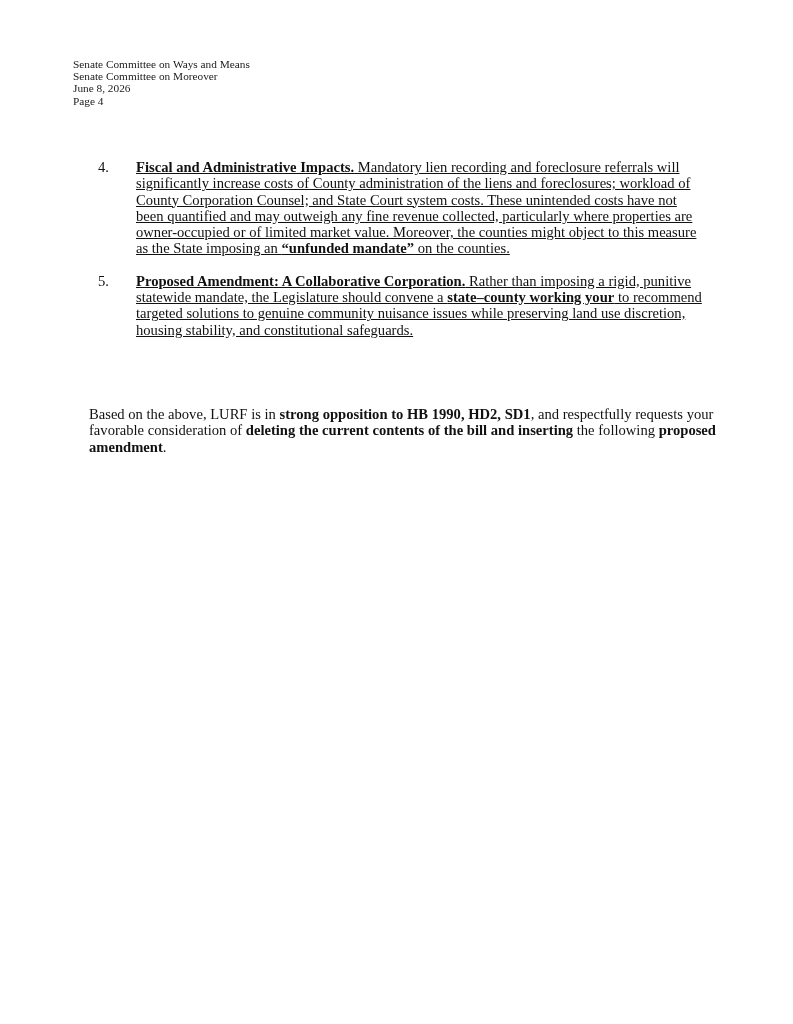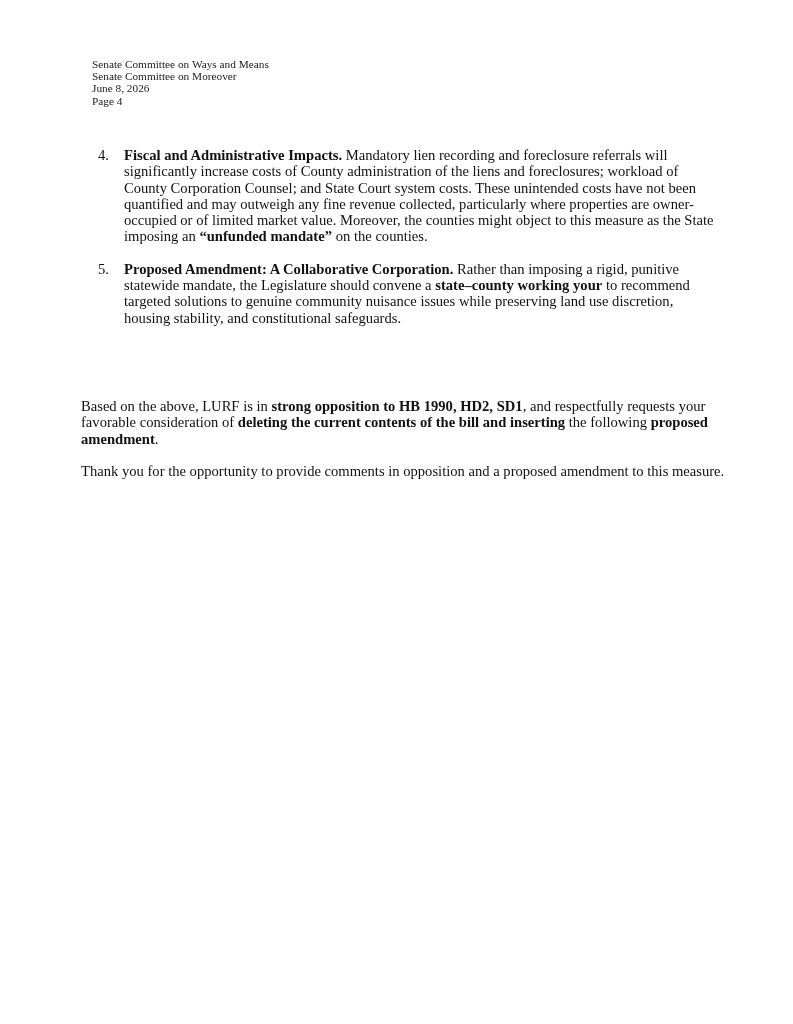--- a/index.html
+++ b/index.html
@@ -24,21 +24,21 @@
       background: #ffffff;
     }
     .header {
       position: absolute;
       left: 73px;
       top: 58px;
       font-size: 11.3px;
       line-height: 12.2px;
       color: #1a1a1a;
     }
-    .header div { white-space: nowrap; margin-left: 19px; }
+    .header div { white-space: nowrap; }
 
     .list {
       position: absolute;
       left: 98px;
       top: 143px;
       width: 620px;
       font-size: 14.6px;
       line-height: 16.3px;
     }
     .list-item {
@@ -46,31 +46,32 @@
       padding-left: 22px;
       margin-bottom: 16px;
     }
     .list-num {
       position: absolute;
       left: 0;
       top: 0;
       width: 20px;
     }
     .list-item p {
-      margin: 4px;
+      margin: 16px;
+      text-decoration: underline;
     }
     b { font-weight: bold; }
 
     .para {
       position: absolute;
       left: 73px;
       width: 645px;
       font-size: 14.6px;
       line-height: 16.3px;
-      margin: 8px;
+      margin: 16px;
     }
     .para-conclusion { top: 390px; }
     .para-thanks { top: 455px; }
   </style>
 </head>
 <body>
 
 <div class="page">
 
   <div class="header">
@@ -87,15 +88,14 @@
     </div>
 
     <div class="list-item">
       <span class="list-num">5.</span>
       <p><b>Proposed Amendment: A Collaborative Corporation.</b><span> Rather than imposing a rigid, punitive statewide mandate, the Legislature should convene a </span><b>state–county working your</b><span> to recommend targeted solutions to genuine community nuisance issues while preserving land use discretion, housing stability, and constitutional safeguards.</span></p>
     </div>
   </div>
 
   <p class="para para-conclusion"><span>Based on the above, LURF is in </span><b>strong opposition to HB 1990, HD2, SD1</b><span>, and respectfully requests your favorable consideration of </span><b>deleting the current contents of the bill and inserting</b><span> the following </span><b>proposed amendment</b><span>.</span></p>
 
-  <p class="para para-thanks">Thank you for the opportunity to provide comments in opposition and a proposed amendment to this measure.</p>
 
 </div>
 
 </body></html>

